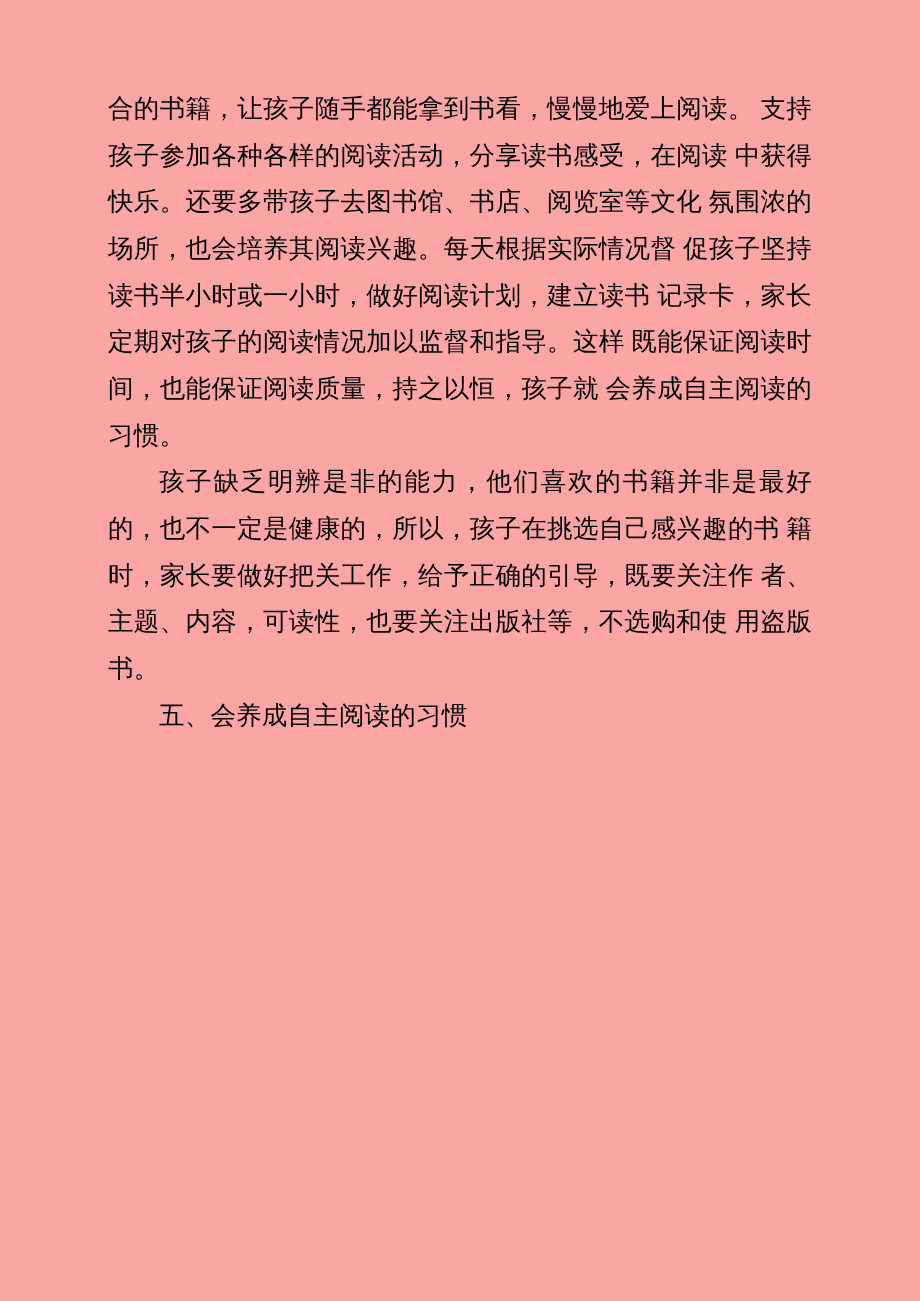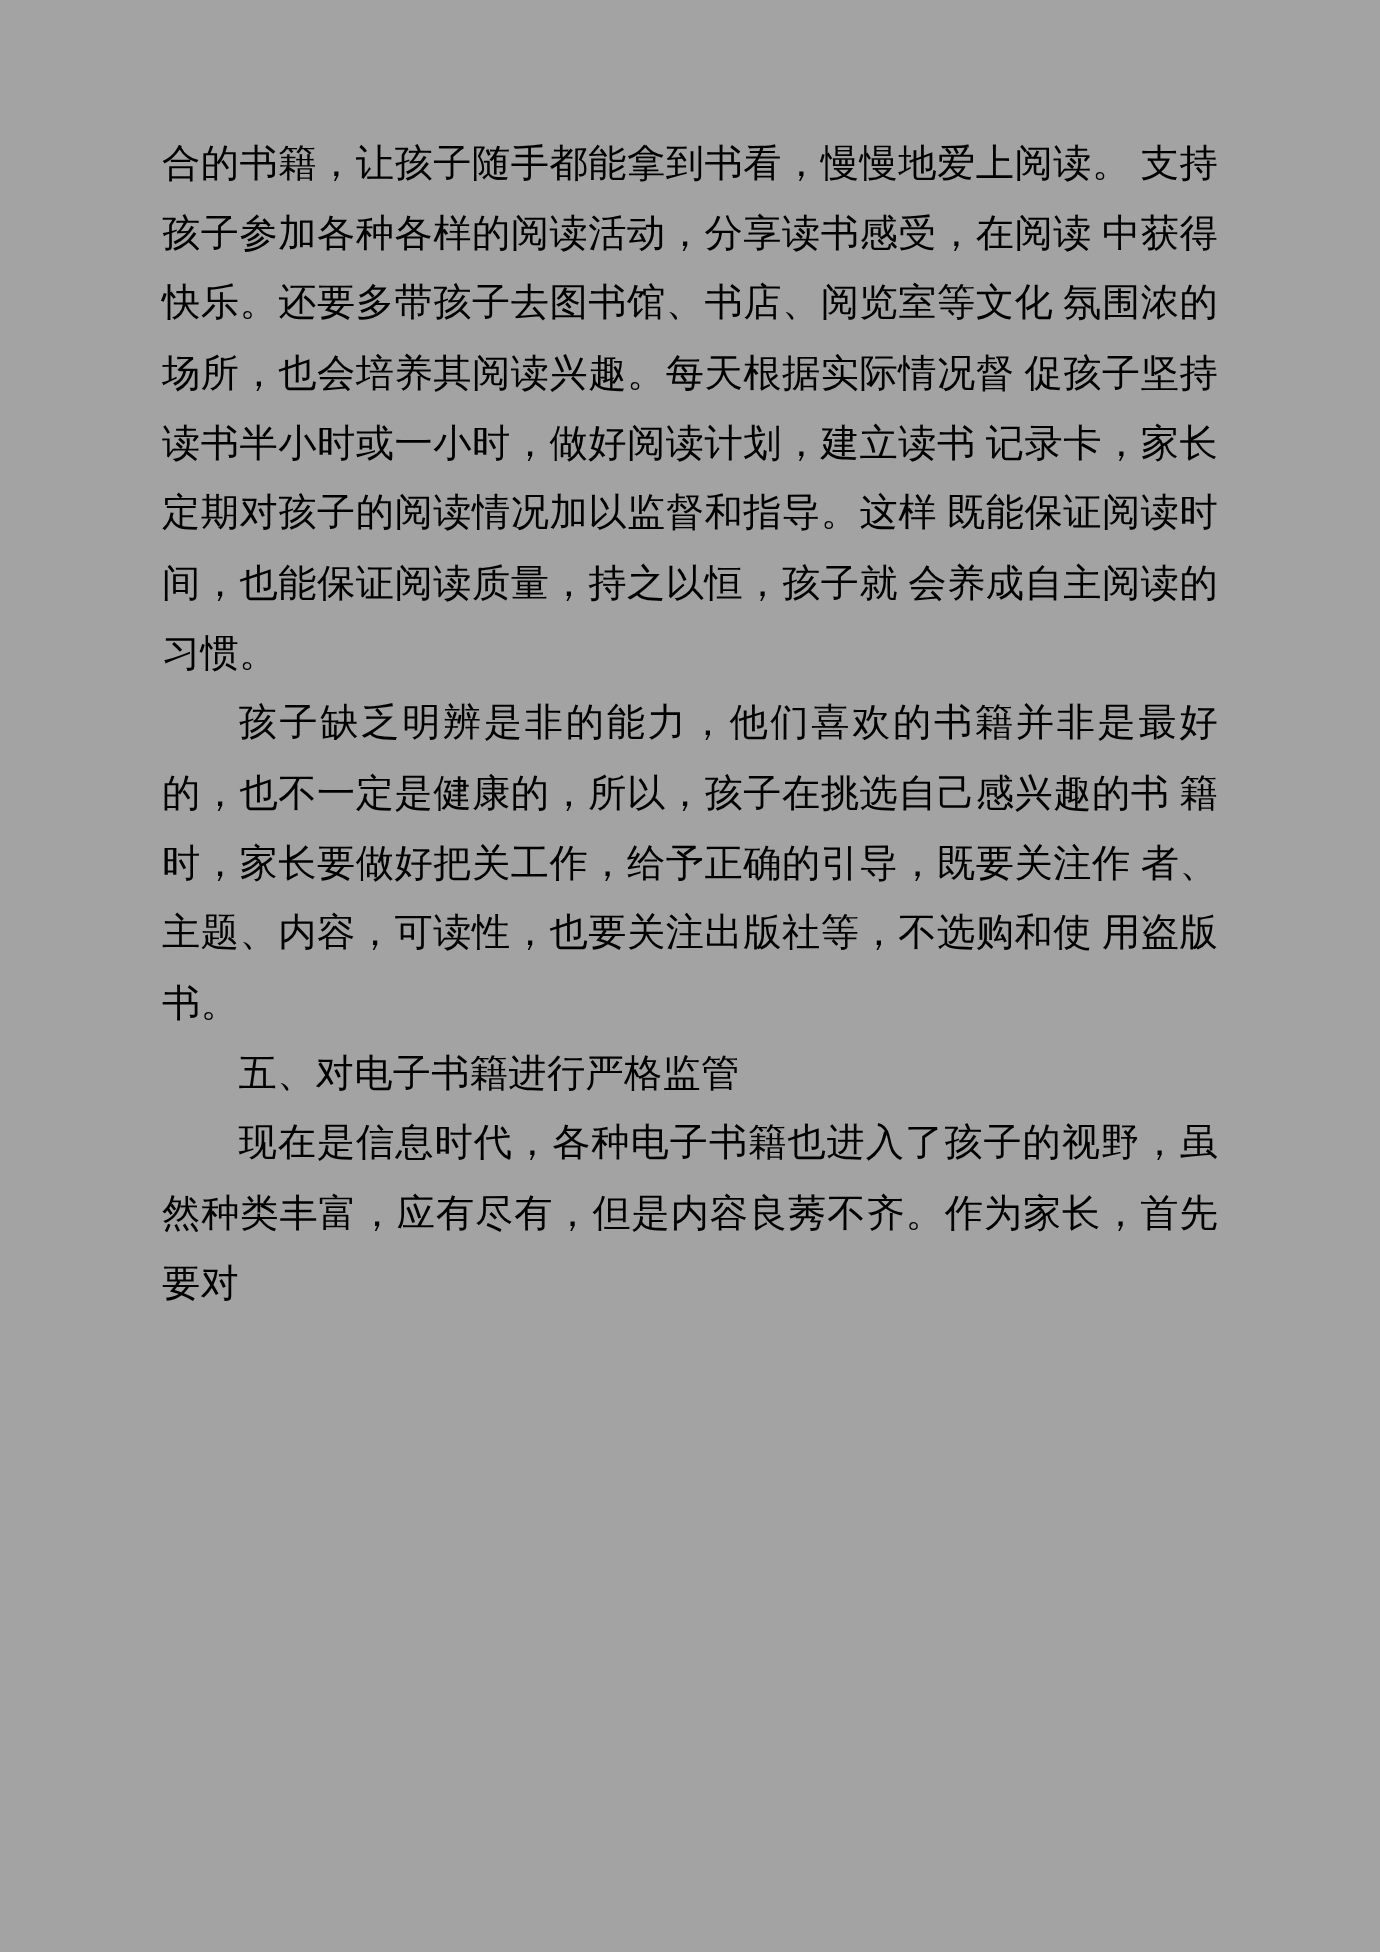--- a/index.html
+++ b/index.html
@@ -13,21 +13,21 @@
     font-family: "Liberation Serif", "DejaVu Serif", serif;
     color: #000000;
     overflow: hidden;
   }
   .page {
     position: relative;
     width: 920px;
     height: 1301px;
     box-sizing: border-box;
     padding: 86px 108px 60px 108px;
-    background: #a3a3a3;
+    background: #fca5a5;
   }
   .doc-body {
     font-size: 25.5px;
     line-height: 1.83;
     text-align: justify;
     text-justify: inter-ideograph;
     letter-spacing: 0.2px;
   }
   p.para {
     margin: 0 0 0 0;
@@ -49,18 +49,17 @@
 <div class="page">
   <div class="doc-body">
 
     <p class="para">合的书籍，让孩子随手都能拿到书看，慢慢地爱上阅读。 支持孩子参加各种各样的阅读活动，分享读书感受，在阅读 中获得快乐。还要多带孩子去图书馆、书店、阅览室等文化 氛围浓的场所，也会培养其阅读兴趣。每天根据实际情况督 促孩子坚持读书半小时或一小时，做好阅读计划，建立读书 记录卡，家长定期对孩子的阅读情况加以监督和指导。这样 既能保证阅读时间，也能保证阅读质量，持之以恒，孩子就 会养成自主阅读的习惯。</p>
 
 
 
 
     <p class="para indent">孩子缺乏明辨是非的能力，他们喜欢的书籍并非是最好 的，也不一定是健康的，所以，孩子在挑选自己感兴趣的书 籍时，家长要做好把关工作，给予正确的引导，既要关注作 者、主题、内容，可读性，也要关注出版社等，不选购和使 用盗版书。</p>
 
-    <p class="heading">五、对电子书籍进行严格监管</p>
+    <p class="heading">五、会养成自主阅读的习惯</p>
 
-    <p class="para indent">现在是信息时代，各种电子书籍也进入了孩子的视野，虽然种类丰富，应有尽有，但是内容良莠不齐。作为家长，首先要对</p>
 
   </div>
 </div>
 
 </body></html>

